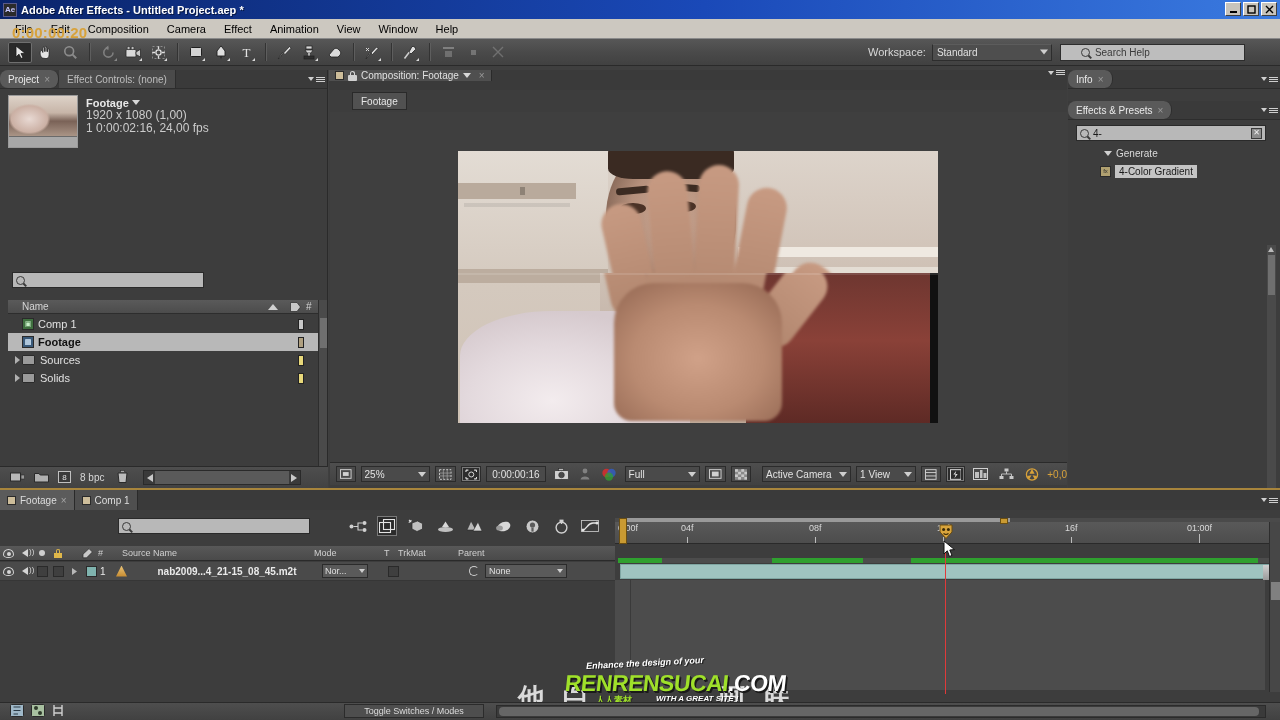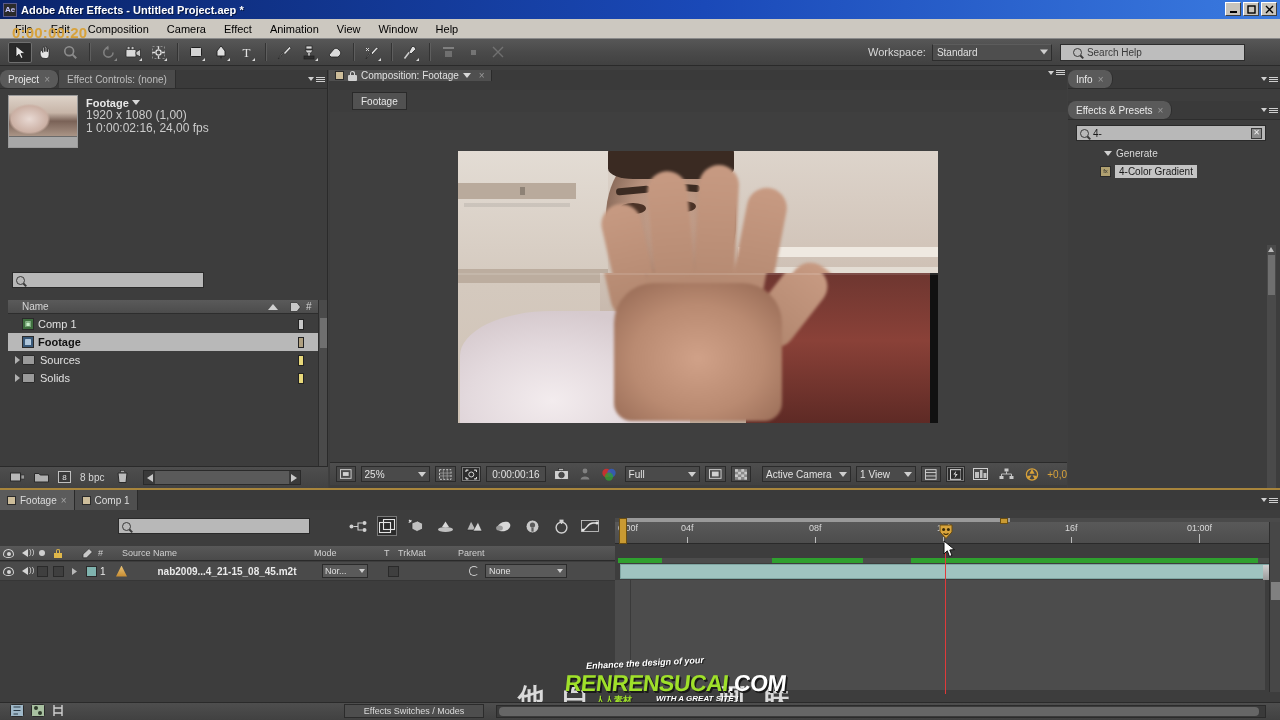--- a/index.html
+++ b/index.html
@@ -77,21 +77,21 @@
     display: flex; align-items: center; padding: 0 4px; position: relative;
     color: #e0e0e0; font-size: 10px;
   }
   .ws-select .arrow {
     position: absolute; right: 3px; top: 50%; transform: translateY(-50%);
     width:0;height:0;border-left:4px solid transparent;border-right:4px solid transparent;
     border-top:5px solid #cfcfcf;
   }
   .search-help {
     width: 185px; height: 17px; background: #bdbdbd; border: 1px solid #2d2d2d;
-    display: flex; align-items: center; padding-left: 12px; color: #3a3a3a; font-size: 10px;
+    display: flex; align-items: center; padding-left: 20px; color: #3a3a3a; font-size: 10px;
     margin-left: 8px;
   }
 
   
   .panel { position: absolute; background: #3d3d3d; }
   .panel-tabs {
     height: 19px; background: #3a3a3a; display: flex; align-items: stretch;
     border-bottom: 1px solid #2d2d2d;
   }
   .ptab {
@@ -1259,18 +1259,18 @@
           <circle cx="5" cy="4" r="2" fill="#2e3a2a"></circle>
           <circle cx="9" cy="9" r="2" fill="#2e3a2a"></circle>
         </svg>
     </span>
     <span>
       <svg width="12" height="13" viewBox="0 0 12 13">
           <path d="M2 1 L2 12 M10 1 L10 12 M2 4 L10 4 M2 9 L10 9" stroke="#d0d0d0" stroke-width="1.4"></path>
         </svg>
     </span>
   </div>
-  <div class="toggle-switches">Effects Switches / Modes</div>
+  <div class="toggle-switches">Toggle Switches / Modes</div>
   <div class="tl-hscroll">
     <span class="th"></span>
   </div>
 
 </div>
 
 </body></html>

